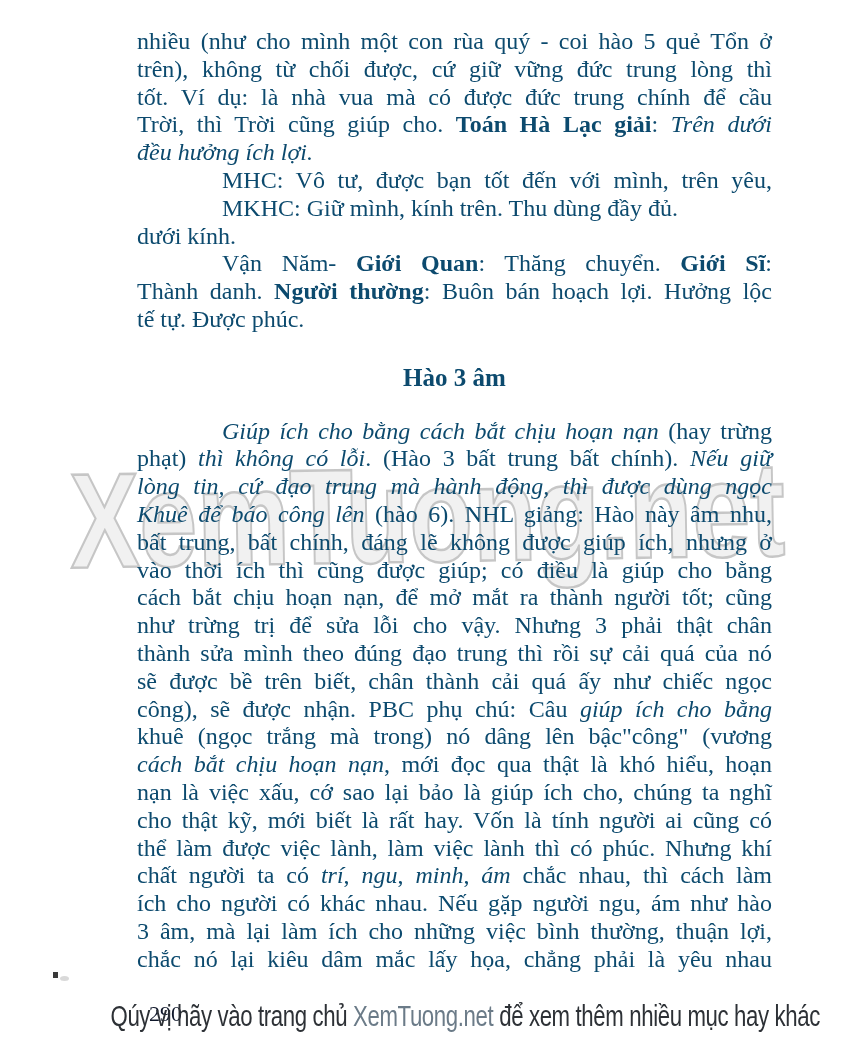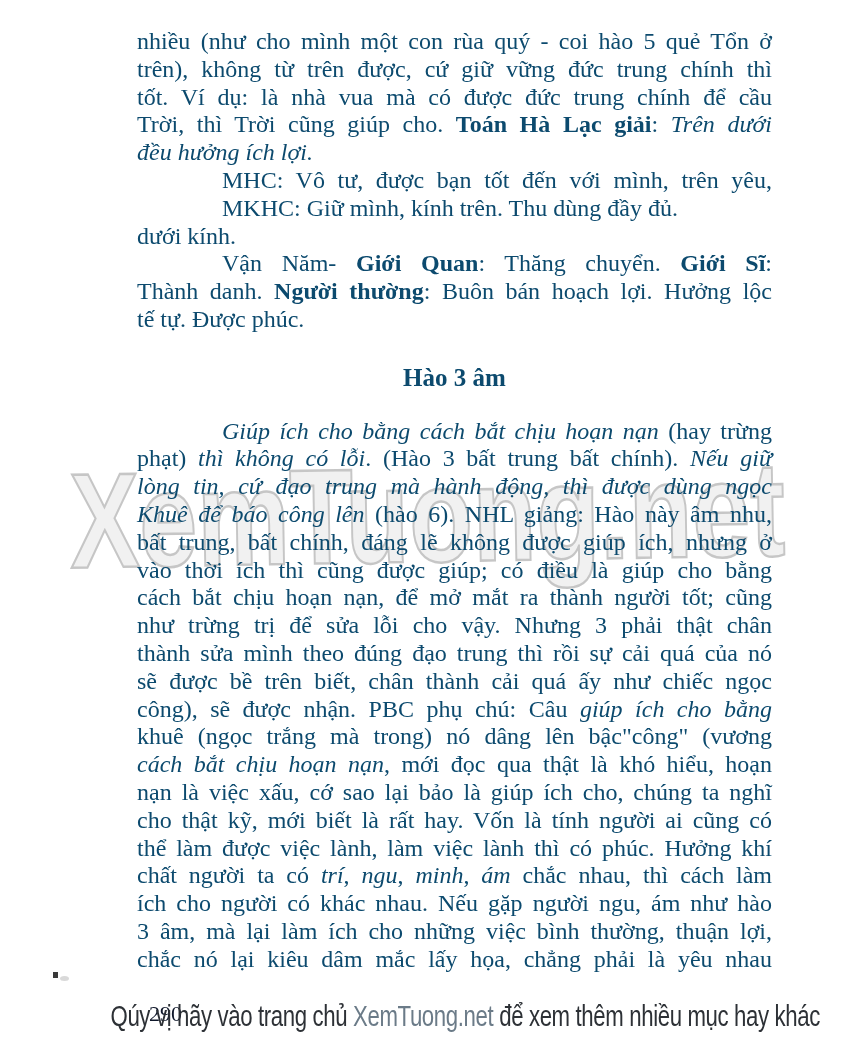--- a/index.html
+++ b/index.html
@@ -82,21 +82,21 @@
 <div class="page">
 
   <div class="watermark">
     <svg width="760" height="175">
       <text x="10" y="130" font-size="135" textLength="715" lengthAdjust="spacingAndGlyphs" stroke-width="2.5" stroke="#c4c4c4" fill="#f1f1f1">XemTuong.net</text>
     </svg>
   </div>
 
   <div class="text-body" style="color: #0c4a6e;">
       <div class="line"><span>nhiều (như cho mình một con rùa quý - coi hào 5 quẻ Tổn ở</span></div>
-      <div class="line"><span>trên), không từ trên được, cứ giữ vững đức trung chính thì</span></div>
+      <div class="line"><span>trên), không từ chối được, cứ giữ vững đức trung lòng thì</span></div>
       <div class="line"><span>tốt. Ví dụ: là nhà vua mà có được đức trung chính để cầu</span></div>
       <div class="line"><span>Trời, thì Trời cũng giúp cho. </span><span class="b">Toán Hà Lạc giải</span><span>: </span><span class="i">Trên dưới</span></div>
       <div class="line end"><span class="i">đều hưởng ích lợi.</span></div>
       <div class="line indent"><span>MHC: Vô tư, được bạn tốt đến với mình, trên yêu,</span></div>
       <div class="line indent end"><span>MKHC: Giữ mình, kính trên. Thu dùng đầy đủ.</span></div>
       <div class="line end"><span>dưới kính.</span></div>
       <div class="line indent"><span>Vận Năm- </span><span class="b">Giới Quan</span><span>: Thăng chuyển. </span><span class="b">Giới Sĩ</span><span>:</span></div>
       <div class="line"><span>Thành danh. </span><span class="b">Người thường</span><span>: Buôn bán hoạch lợi. Hưởng lộc</span></div>
       <div class="line end"><span>tế tự. Được phúc.</span></div>
       <div class="heading">Hào 3 âm</div>
@@ -108,21 +108,21 @@
       <div class="line"><span>vào thời ích thì cũng được giúp; có điều là giúp cho bằng</span></div>
       <div class="line"><span>cách bắt chịu hoạn nạn, để mở mắt ra thành người tốt; cũng</span></div>
       <div class="line"><span>như trừng trị để sửa lỗi cho vậy. Nhưng 3 phải thật chân</span></div>
       <div class="line"><span>thành sửa mình theo đúng đạo trung thì rồi sự cải quá của nó</span></div>
       <div class="line"><span>sẽ được bề trên biết, chân thành cải quá ấy như chiếc ngọc</span></div>
       <div class="line"><span>công), sẽ được nhận. PBC phụ chú: Câu </span><span class="i">giúp ích cho bằng</span></div>
       <div class="line"><span>khuê (ngọc trắng mà trong) nó dâng lên bậc"công" (vương</span></div>
       <div class="line"><span class="i">cách bắt chịu hoạn nạn</span><span>, mới đọc qua thật là khó hiểu, hoạn</span></div>
       <div class="line"><span>nạn là việc xấu, cớ sao lại bảo là giúp ích cho, chúng ta nghĩ</span></div>
       <div class="line"><span>cho thật kỹ, mới biết là rất hay. Vốn là tính người ai cũng có</span></div>
-      <div class="line"><span>thể làm được việc lành, làm việc lành thì có phúc. Hưởng khí</span></div>
+      <div class="line"><span>thể làm được việc lành, làm việc lành thì có phúc. Nhưng khí</span></div>
       <div class="line"><span>chất người ta có </span><span class="i">trí</span><span>, </span><span class="i">ngu</span><span>, </span><span class="i">minh</span><span>, </span><span class="i">ám</span><span> chắc nhau, thì cách làm</span></div>
       <div class="line"><span>ích cho người có khác nhau. Nếu gặp người ngu, ám như hào</span></div>
       <div class="line"><span>3 âm, mà lại làm ích cho những việc bình thường, thuận lợi,</span></div>
       <div class="line"><span>chắc nó lại kiêu dâm mắc lấy họa, chẳng phải là yêu nhau</span></div>
     </div>
 
   <div class="speck2"></div>
   <div class="speck1"></div>
 
   <div class="page-number">290</div>

